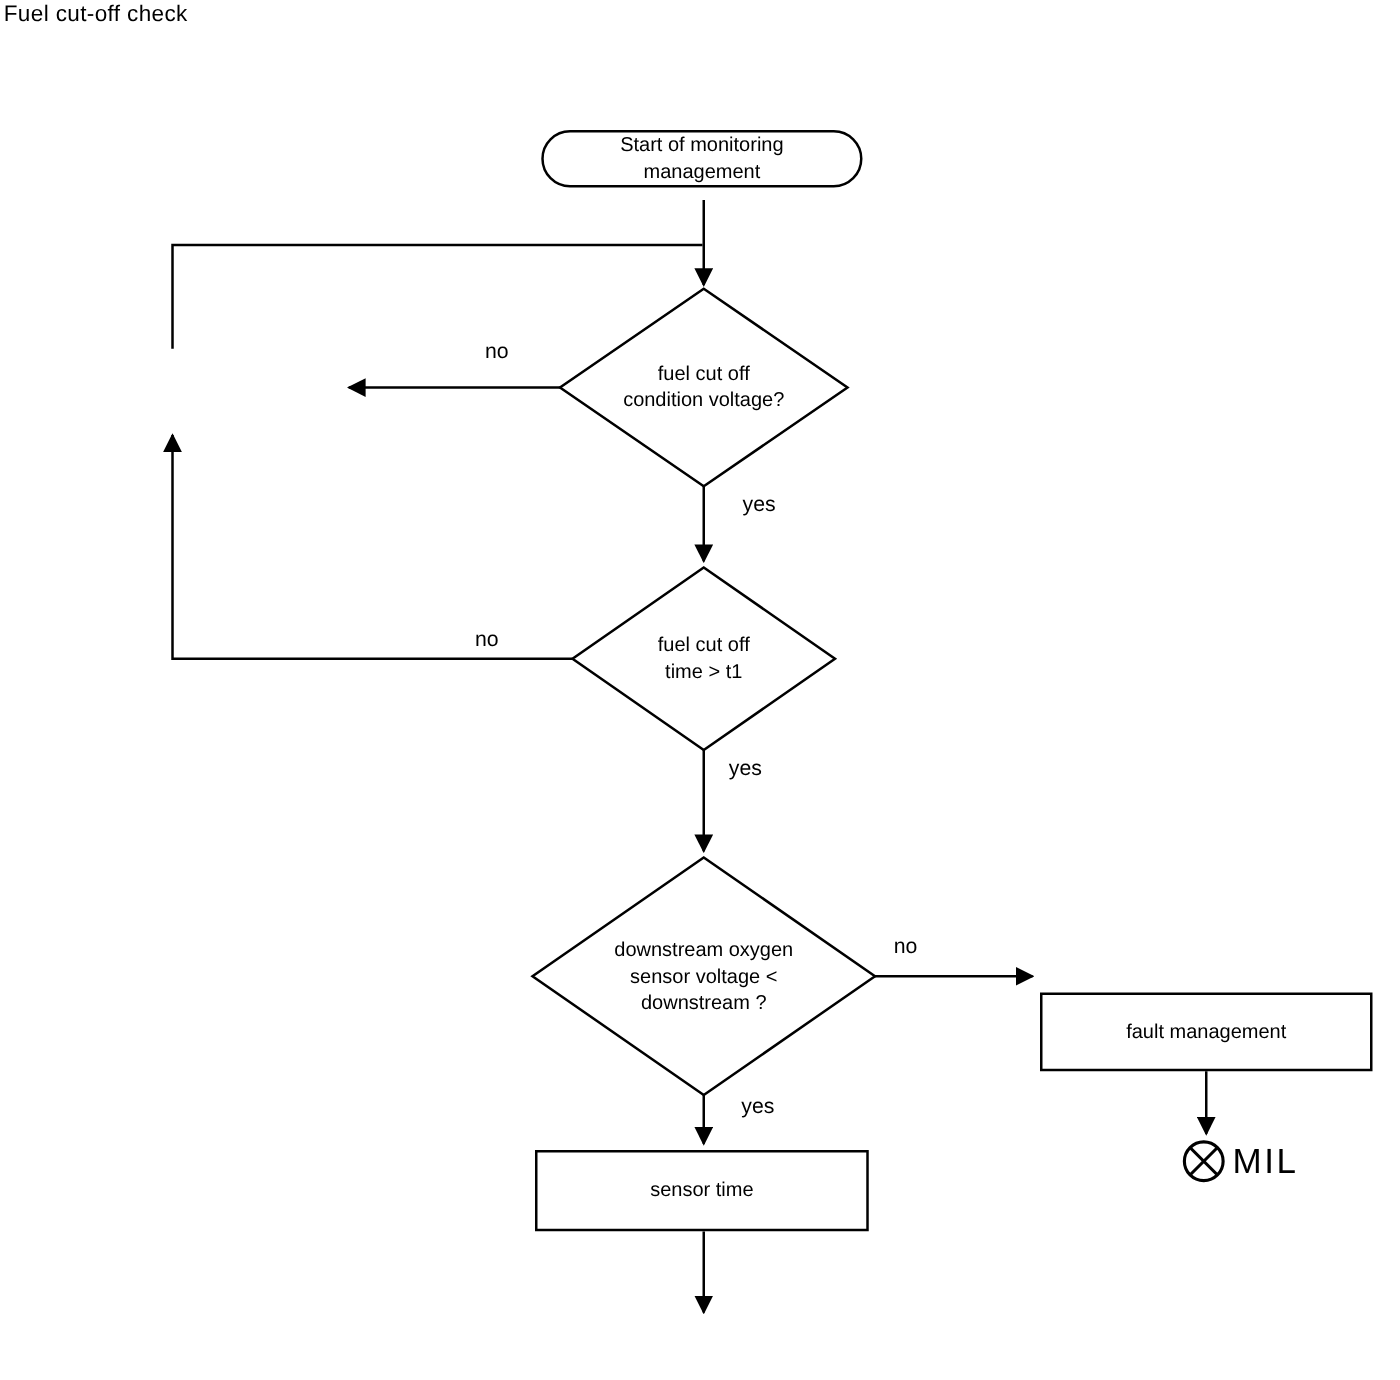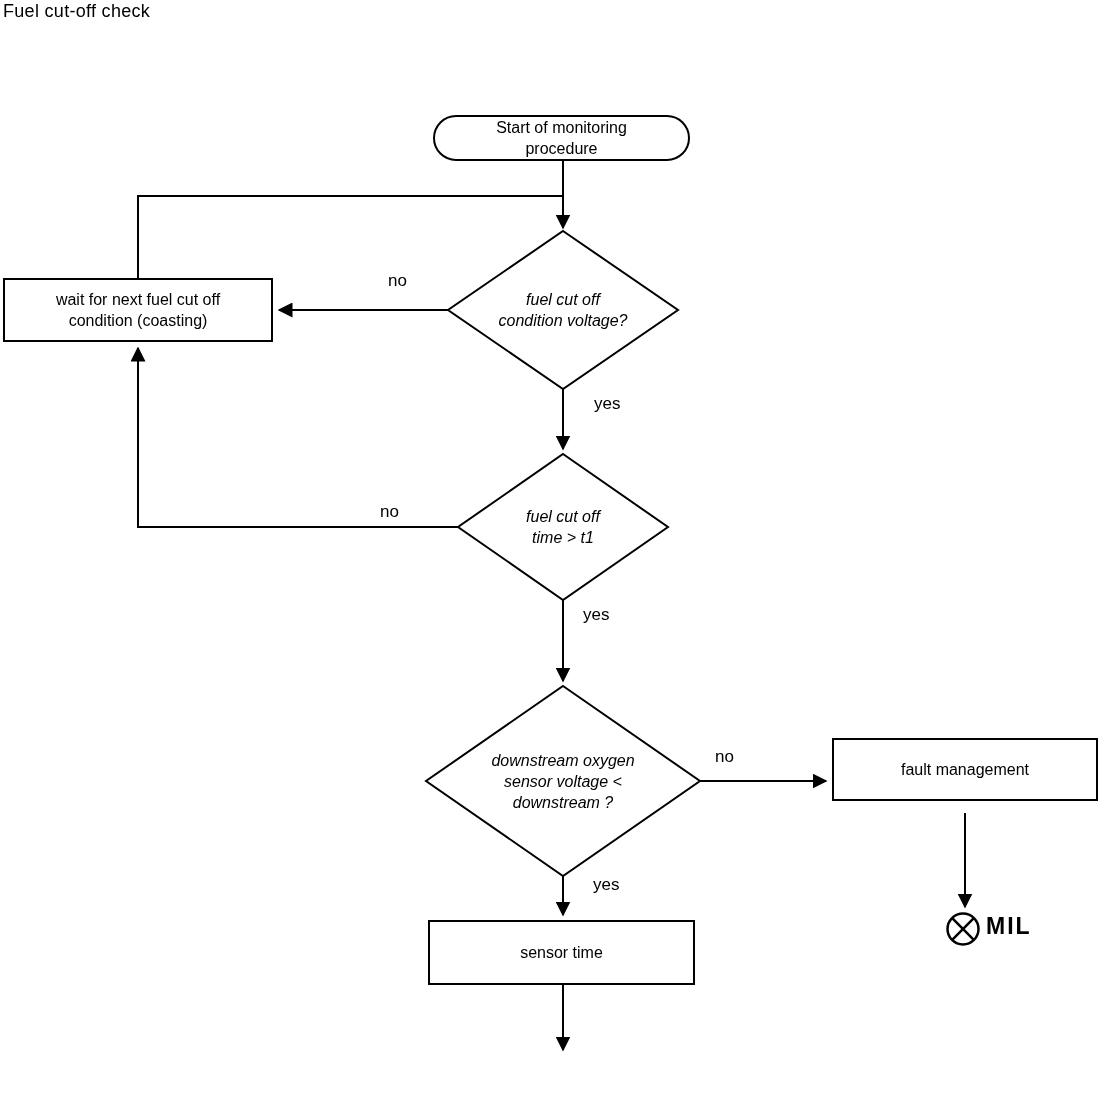--- a/index.html
+++ b/index.html
@@ -53,40 +53,38 @@
     flex-direction: column;
     align-items: center;
     justify-content: center;
     text-align: center;
     font-size: 16px;
     line-height: 21px;
     width: 220px;
     height: 72px;
     z-index: 2;
     background: transparent;
-    font-style: italic;
   }
   .diamond-text span { display: block; white-space: nowrap; }
   .edge-label {
     position: absolute;
     font-size: 17px;
     line-height: 18px;
     z-index: 3;
     white-space: nowrap;
     text-align: right;
   }
   .mil-label {
     position: absolute;
     left: 986px;
     top: 913px;
-    font-size: 23px;
+    font-size: 28px;
     letter-spacing: 2px;
     z-index: 3;
     white-space: nowrap;
-    font-weight: bold;
   }
 </style>
 </head>
 <body>
 
 <div class="canvas">
 
   <div class="diagram-title">Fuel cut-off check</div>
 
   <svg class="layer" width="1120" height="1104" viewBox="0 0 1120 1104">
@@ -111,31 +109,27 @@
     <polygon points="563,454 668,527 563,600 458,527" fill="#ffffff" stroke="#000000" stroke-width="2"></polygon>
     <polygon points="563,686 700,781 563,876 426,781" fill="#ffffff" stroke="#000000" stroke-width="2"></polygon>
 
     <g>
       <circle cx="963" cy="929" r="15.5" fill="#ffffff" stroke="#000000" stroke-width="2.5"></circle>
       <line x1="952.2" y1="918.2" x2="973.8" y2="939.8" stroke="#000000" stroke-width="2.5"></line>
       <line x1="973.8" y1="918.2" x2="952.2" y2="939.8" stroke="#000000" stroke-width="2.5"></line>
     </g>
   </svg>
 
-  <div class="node oval" style="left:433px; top:115px; width:257px; height:46px;">
+  <div class="node oval" style="left:433px; top:104px; width:257px; height:46px;">
     <span>Start of monitoring</span>
-    <span>procedure</span>
+    <span>management</span>
   </div>
 
-  <div class="node" style="left:3px; top:278px; width:270px; height:64px;">
-    <span>wait for next fuel cut off</span>
-    <span>condition (coasting)</span>
-  </div>
 
-  <div class="node" style="left:832px; top:738px; width:266px; height:63px;">
+  <div class="node" style="left:832px; top:794px; width:266px; height:63px;">
     <span>fault management</span>
   </div>
 
   <div class="node" style="left:428px; top:920px; width:267px; height:65px;">
     <span>sensor time</span>
   </div>
 
 
   <div class="diamond-text" style="left:453px; top:274px;">
     <span>fuel cut off</span>

